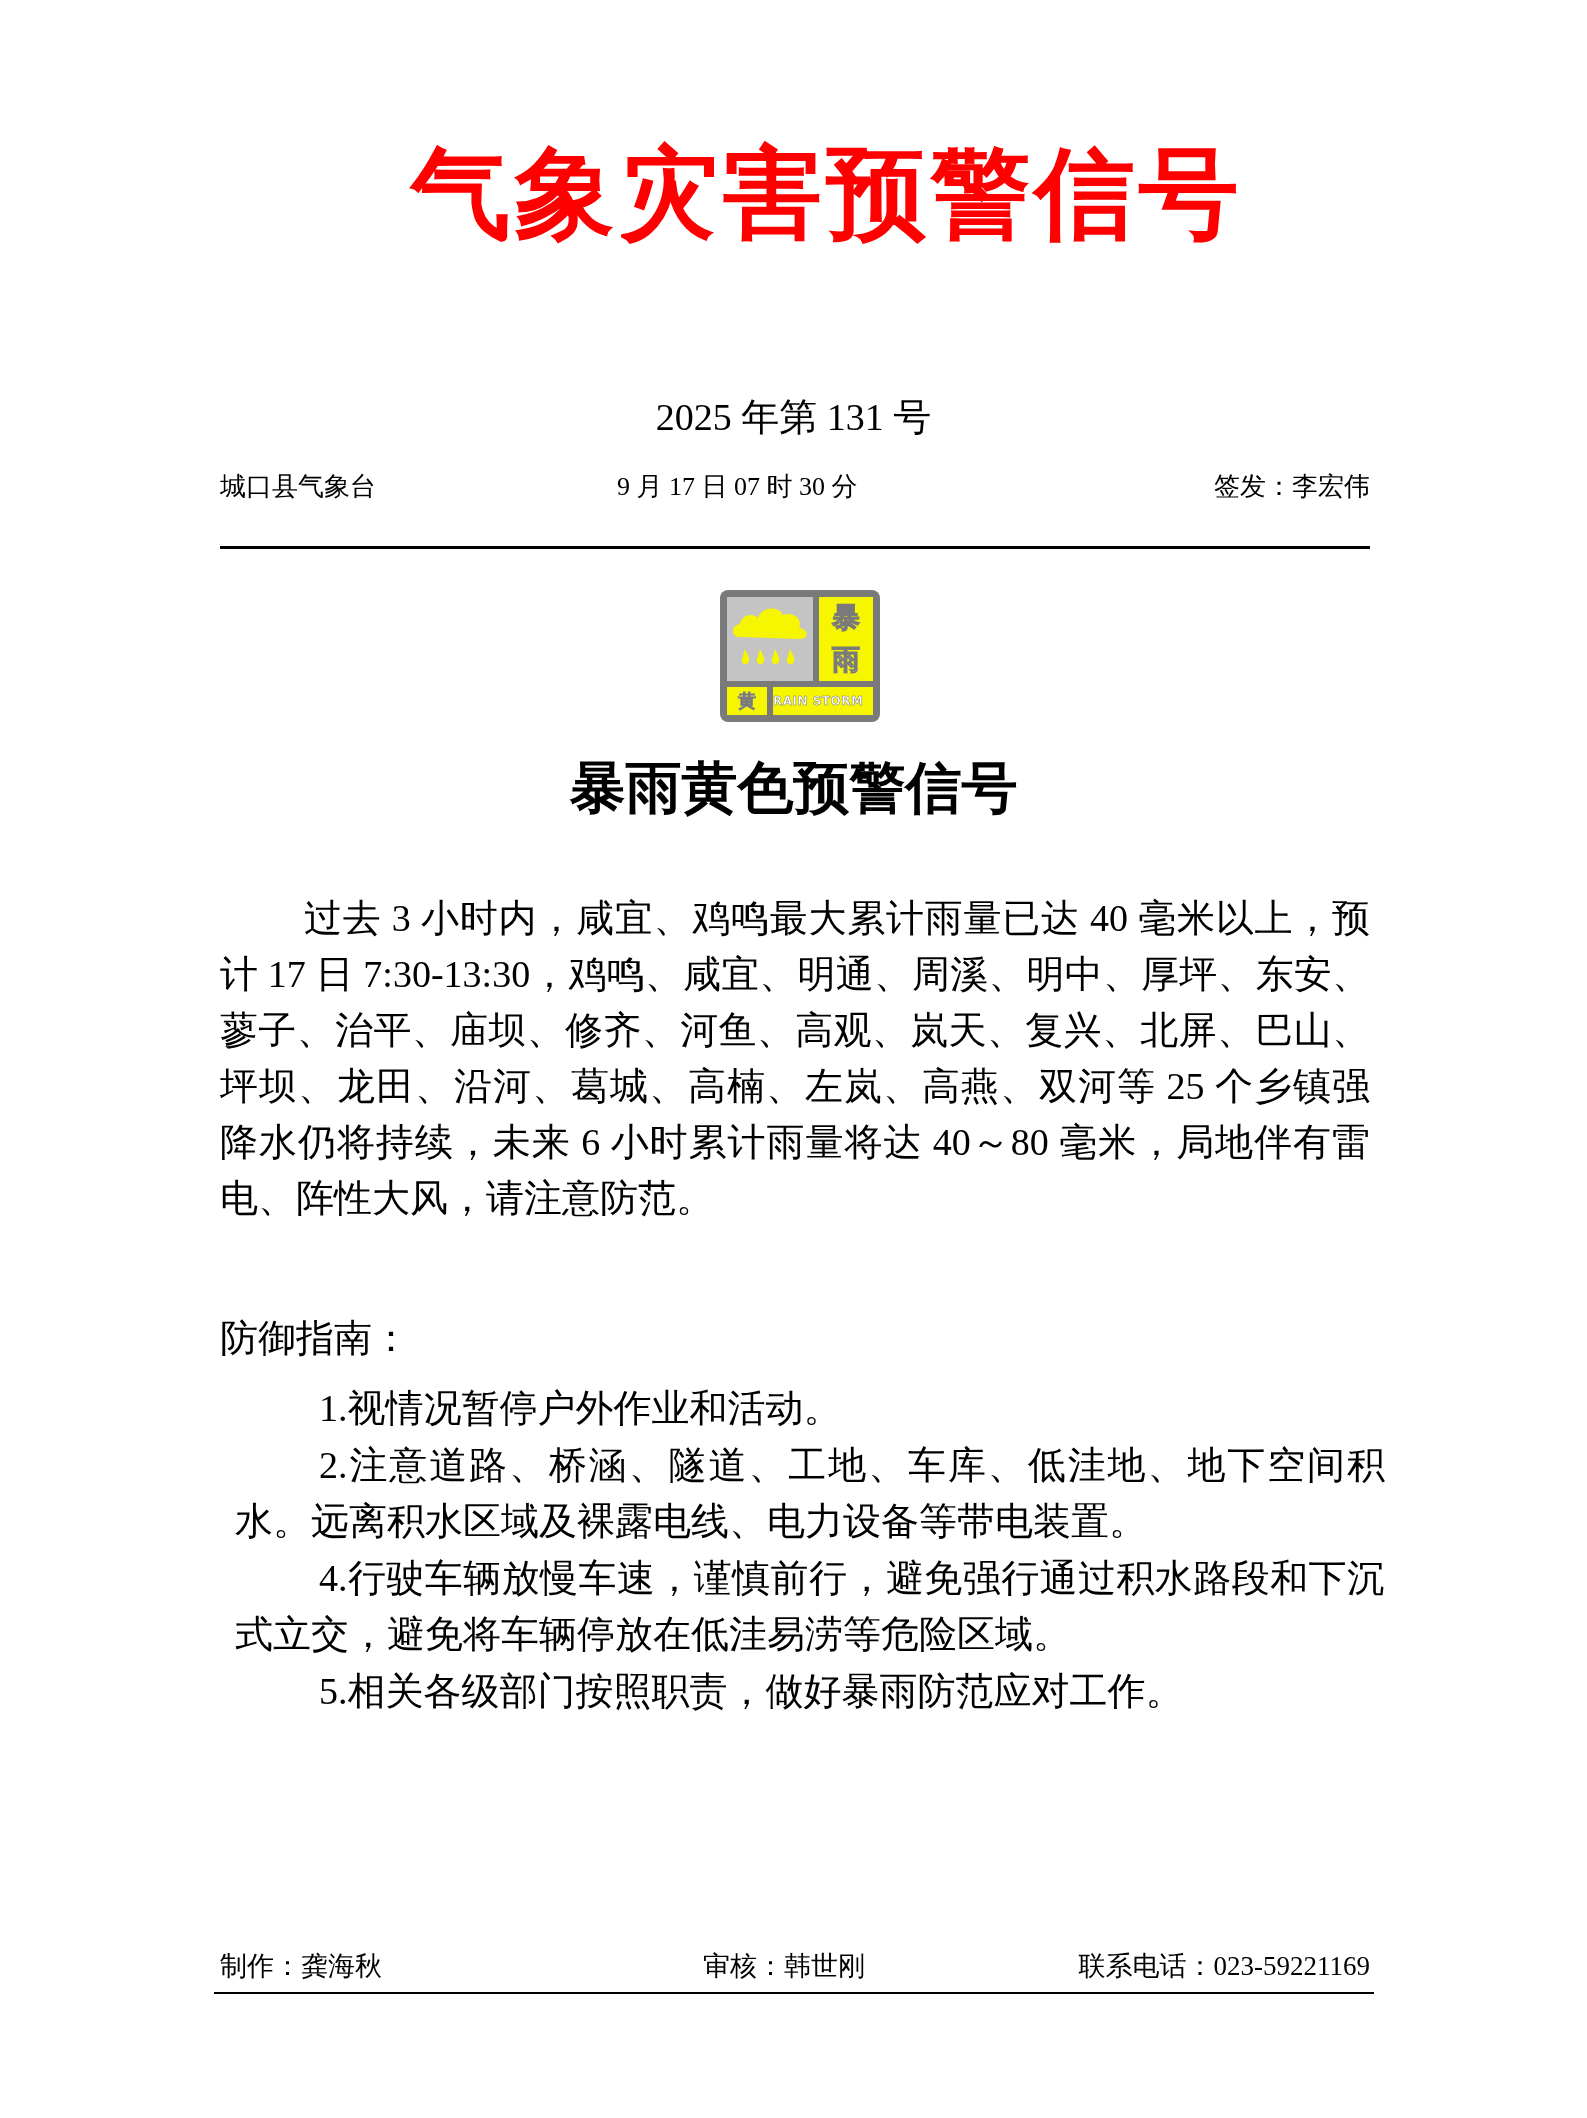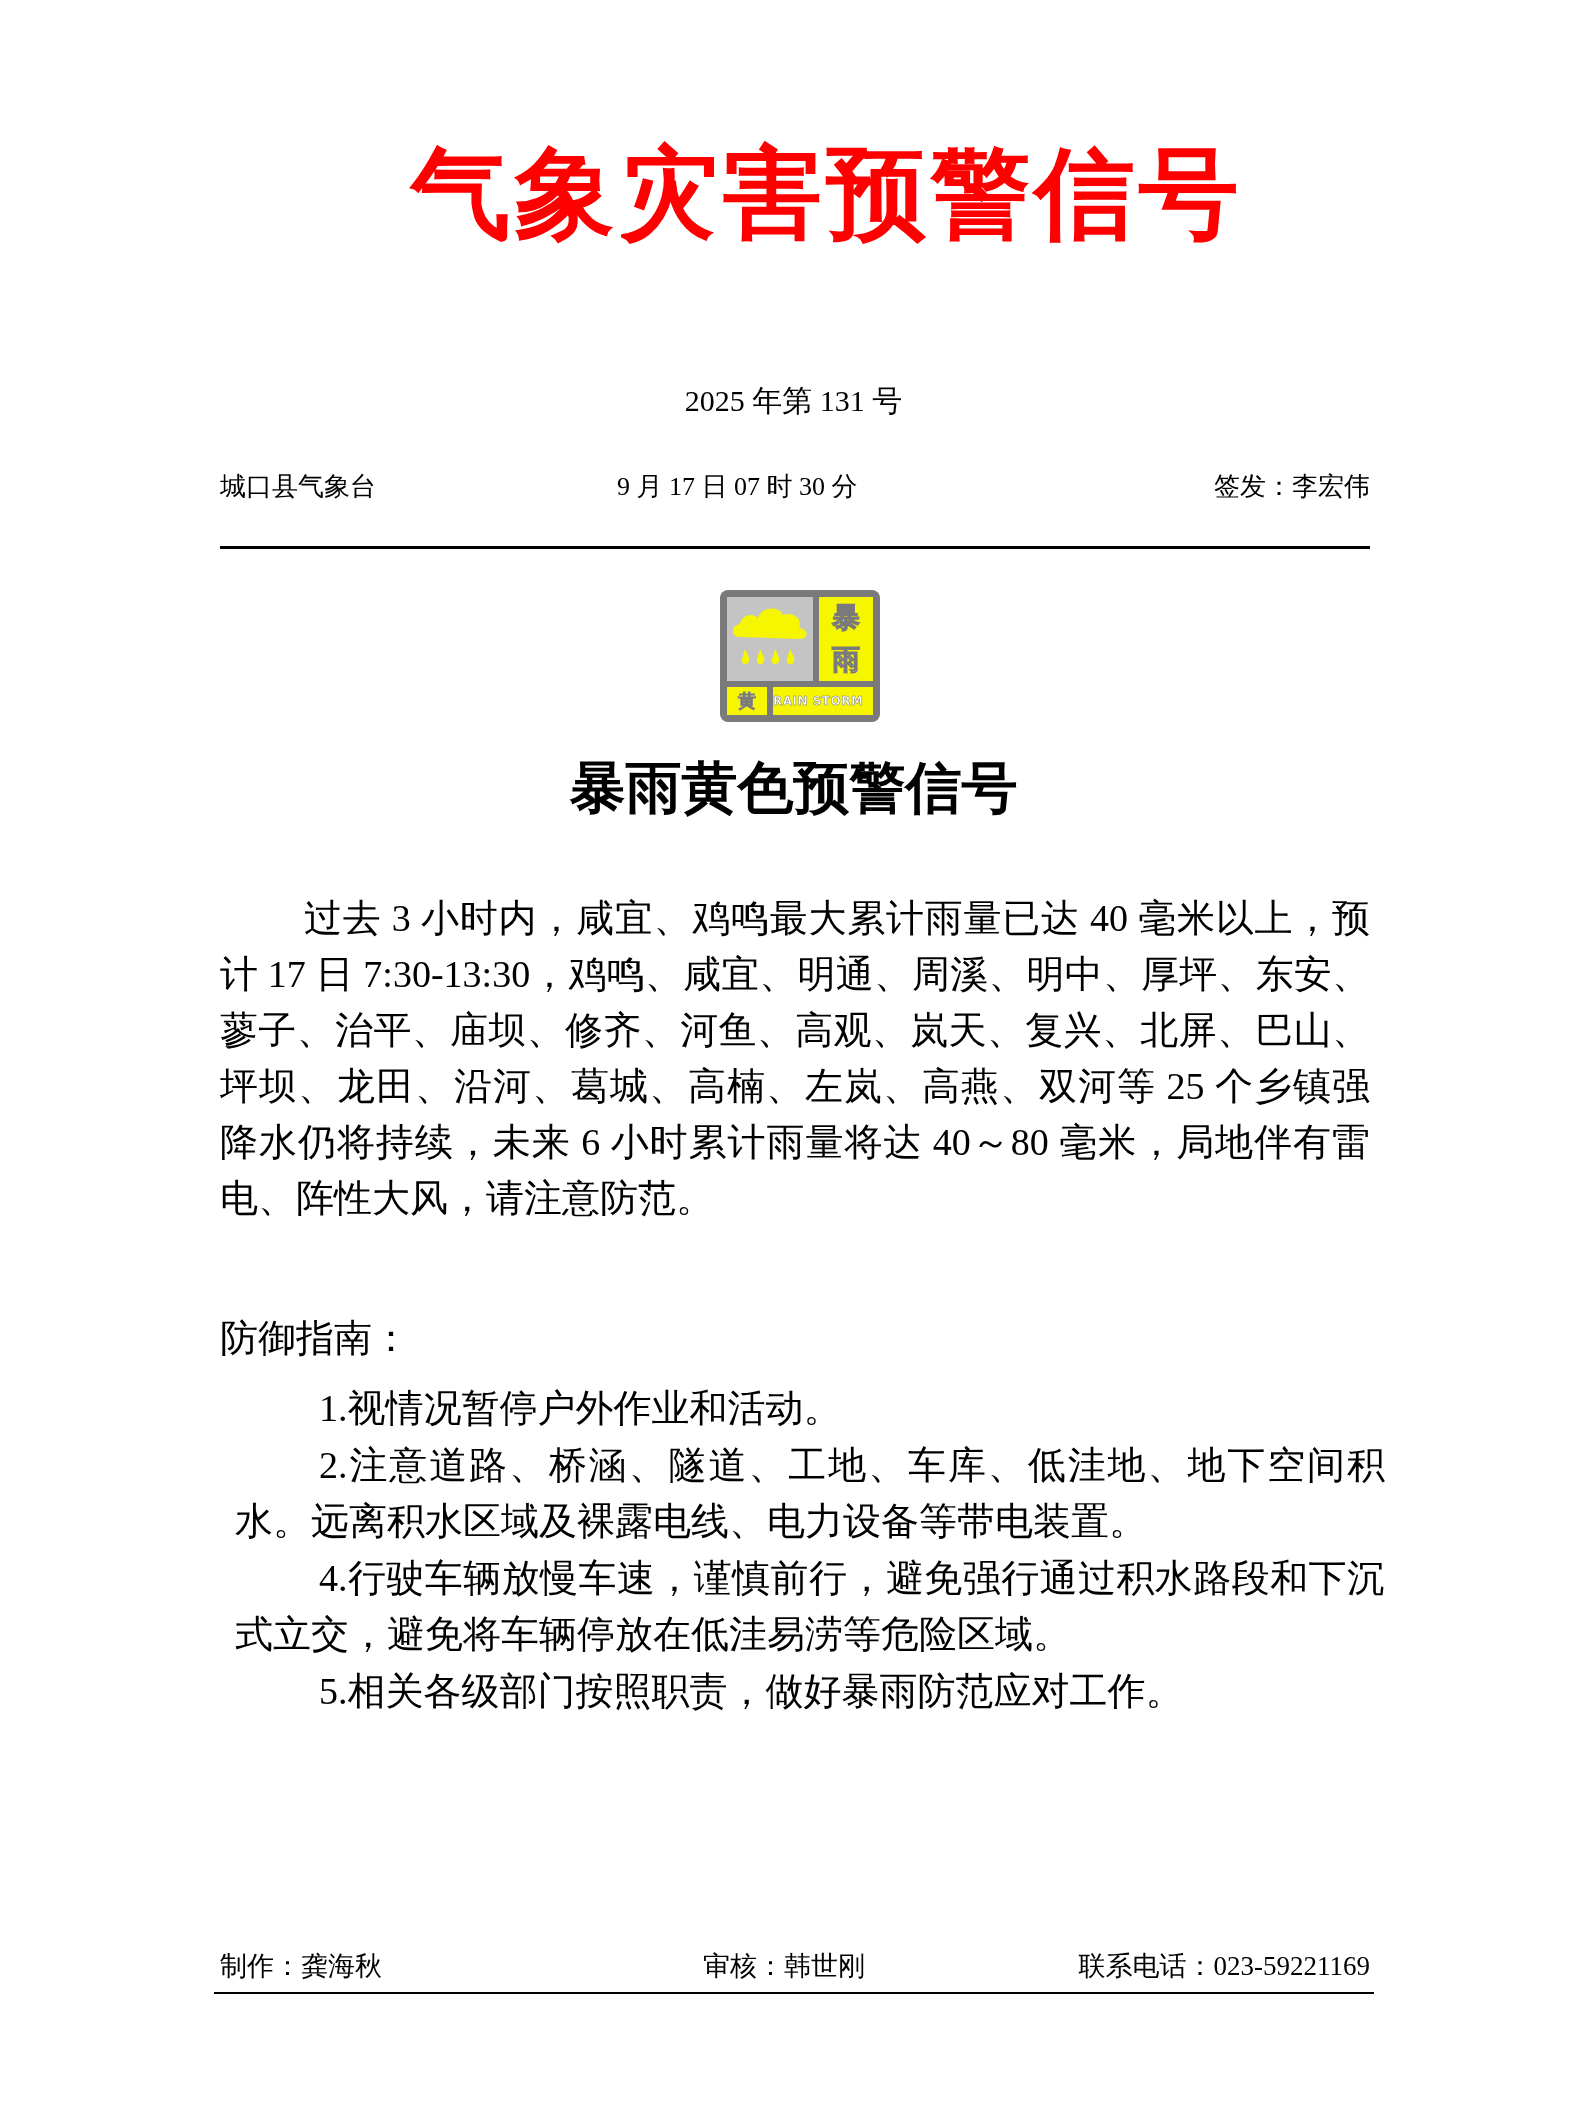--- a/index.html
+++ b/index.html
@@ -26,23 +26,23 @@
       color: #ff0000;
       letter-spacing: 4px;
       line-height: 130px;
       font-family: "DejaVu Serif", serif;
       margin-left: 33px;
     }
     .issue-no {
       position: absolute;
       left: 0;
       width: 1587px;
-      top: 376px;
+      top: 392px;
       text-align: center;
-      font-size: 30px;
+      font-size: 38px;
       line-height: 50px;
       font-family: "Liberation Serif", "DejaVu Serif", serif;
     }
     .meta-row {
       position: absolute;
       top: 462px;
       left: 220px;
       width: 1150px;
       height: 50px;
       font-size: 26px;

